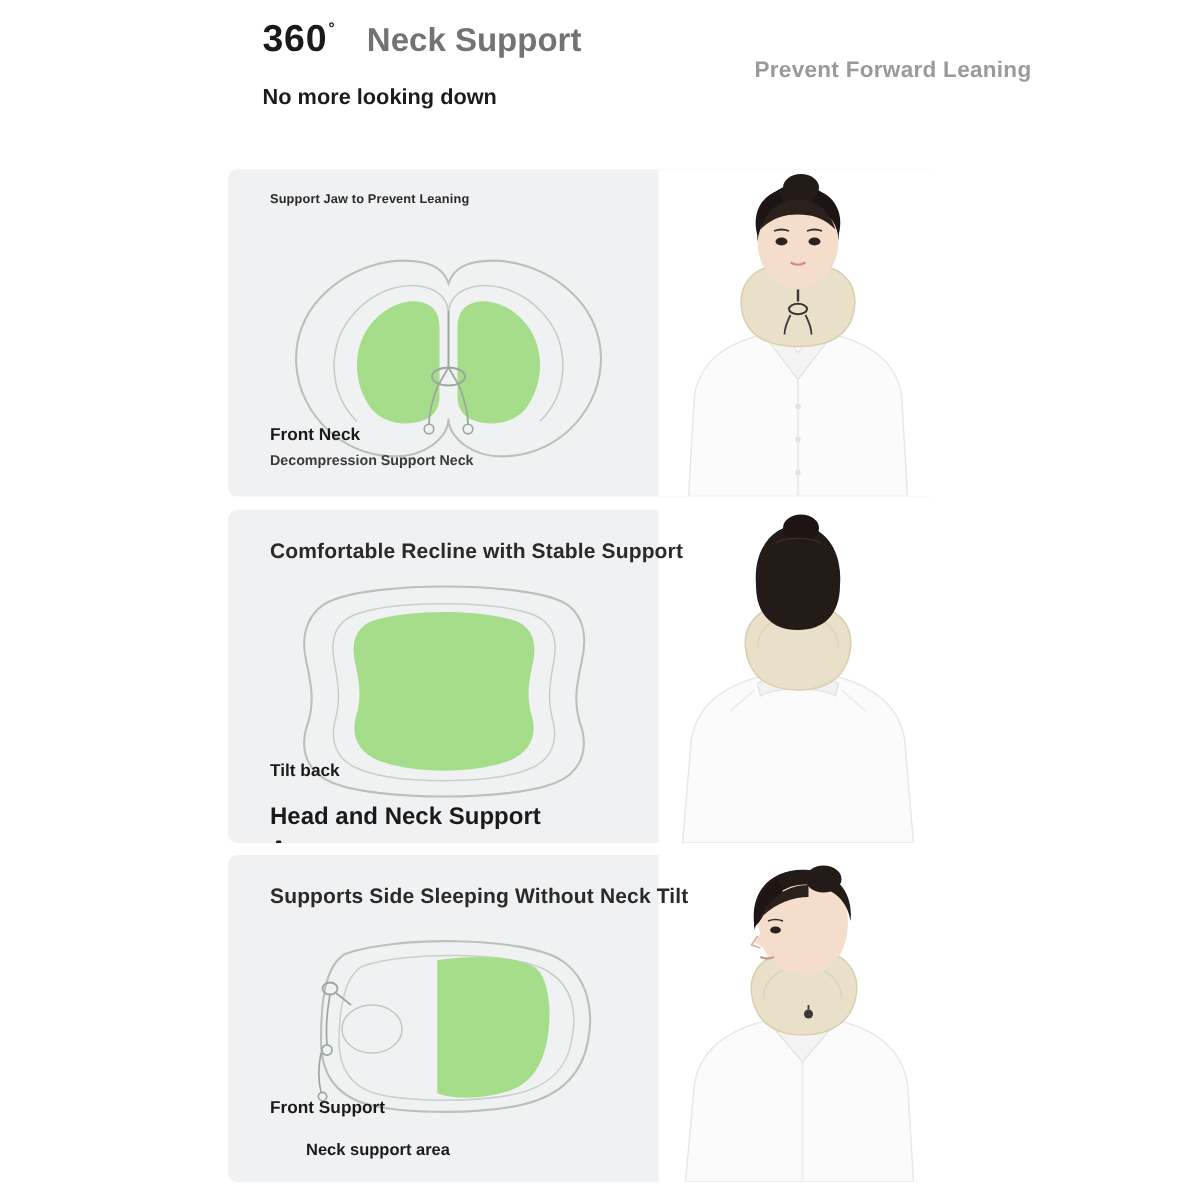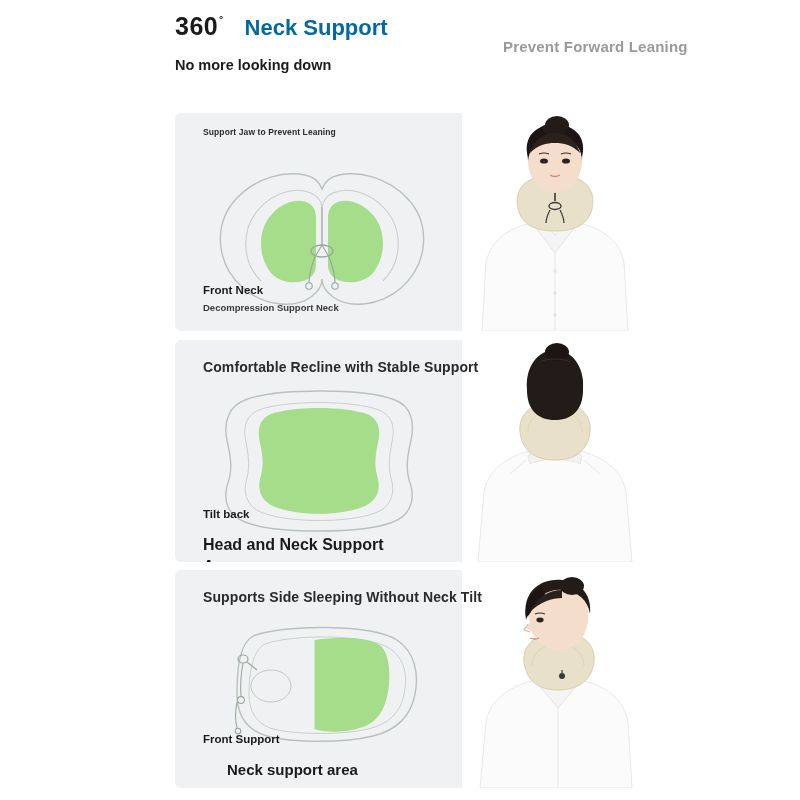--- a/index.html
+++ b/index.html
@@ -40,21 +40,21 @@
     font-weight: bold;
     vertical-align: super;
     position: relative;
     top: -9px;
     left: 1px;
     color: #1a1a1a;
   }
   .title-main {
     font-size: 22px;
     font-weight: bold;
-    color: #0369a1;
+    color: #737373;
     margin-left: 22px;
   }
   .subtitle {
     position: absolute;
     left: 175px;
     top: 57px;
     font-size: 14.5px;
     font-weight: bold;
     color: #1c1c1c;
   }
@@ -73,21 +73,21 @@
     top: 61px;
     font-size: 15px;
     font-weight: bold;
     color: #4a4a4a;
     letter-spacing: 0.2px;
   }
 
   
   .panel {
     position: absolute;
-    left: 175px;
+    left: 152px;
     width: 474px;
     background: #f0f1f3;
     border-radius: 6px;
     overflow: hidden;
   }
   #panel-0 { top: 113px; height: 218px; }
   #panel-1 { top: 340px; height: 222px; }
   #panel-2 { top: 570px; height: 218px; }
 
   .panel-inner {
@@ -126,21 +126,21 @@
     font-weight: bold;
     color: #3a3a3a;
     line-height: 1.35;
     width: 190px;
   }
   #panel-0 .panel-caption-main { top: 171px; }
   #panel-0 .panel-caption-sub  { top: 189px; }
   #panel-1 .panel-caption-main { top: 168px; }
   #panel-1 .panel-caption-sub  { top: 194px; font-size: 16px; color:#1a1a1a; }
   #panel-2 .panel-caption-main { top: 163px; }
-  #panel-2 .panel-caption-sub  { top: 190px; font-size: 15px; color:#1a1a1a;padding-left:24px; }
+  #panel-2 .panel-caption-sub  { top: 190px; font-size: 11px; color:#1a1a1a;padding-left:24px; }
 
   
   .photo {
     position: absolute;
     right: 0;
     top: 0;
     width: 187px;
     height: 100%;
     background: #ffffff;
     overflow: hidden;

